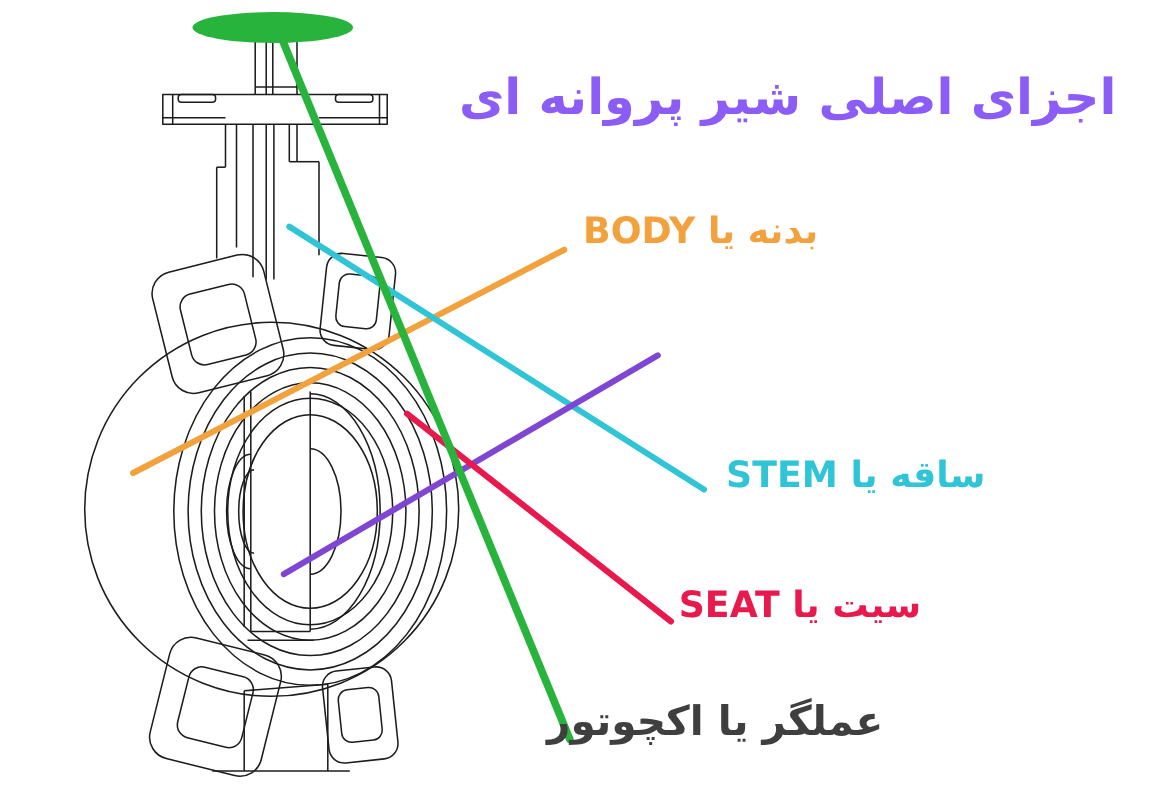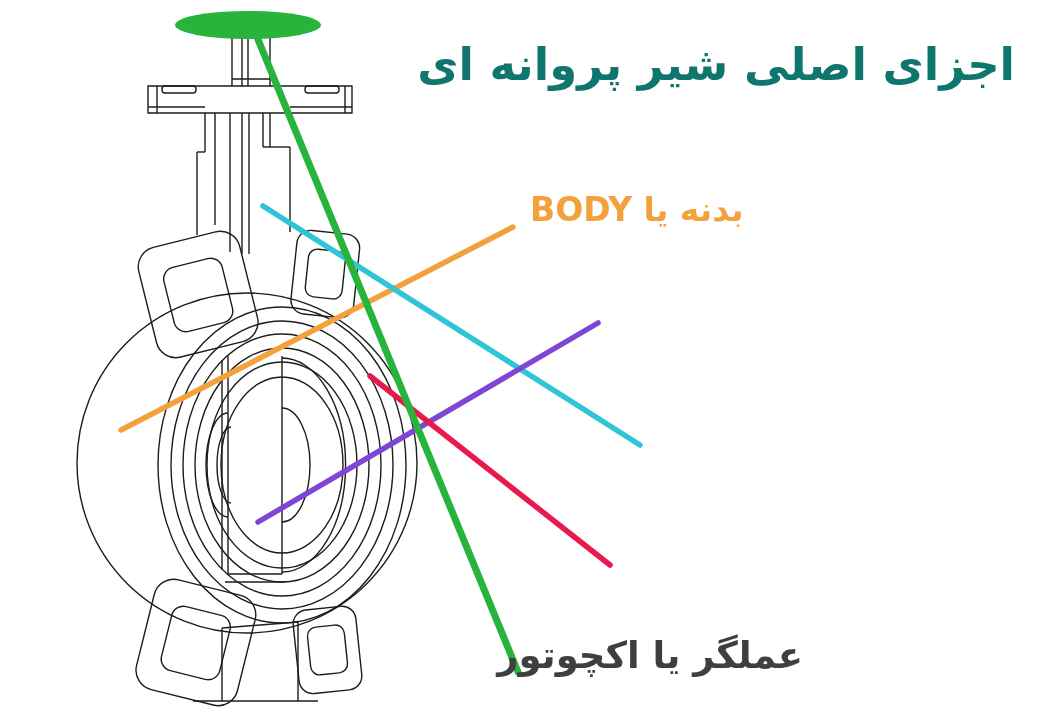--- a/index.html
+++ b/index.html
@@ -133,23 +133,25 @@
 
     <g stroke-linecap="round">
       <line x1="513" y1="227" x2="121" y2="430" stroke-width="5.5" stroke="#f2a13c"></line>
       <line x1="640" y1="445" x2="263" y2="206" stroke-width="5.5" stroke="#2fc4d6"></line>
       <line x1="598" y1="323" x2="258" y2="522" stroke-width="5.5" stroke="#7f46d4"></line>
       <line x1="610" y1="565" x2="370" y2="376" stroke-width="5.5" stroke="#e8194d"></line>
       <line x1="257" y1="37" x2="518" y2="672" stroke-width="7" stroke="#28b43c"></line>
     </g>
   </svg>
 
-  <div class="title" style="color: #0f766e;">اجزای اصلی شیر پروانه ای</div>
+  <div class="title" style="color: #8b5cf6; margin-top: 24px;">اجزای اصلی شیر پروانه ای</div>
 
   <div class="label label-body" style="color: rgb(242, 161, 60);">بدنه یا BODY</div>
 
 
+  <div class="label label-stem" style="color: rgb(47, 196, 214);">ساقه یا STEM</div>
 
+  <div class="label label-seat" style="color: rgb(232, 25, 77);">سیت یا SEAT</div>
 
   <div class="label-actuator" style="color: rgb(63, 63, 63);">عملگر یا اکچوتور</div>
 
 
 </div>
 
 </body></html>

